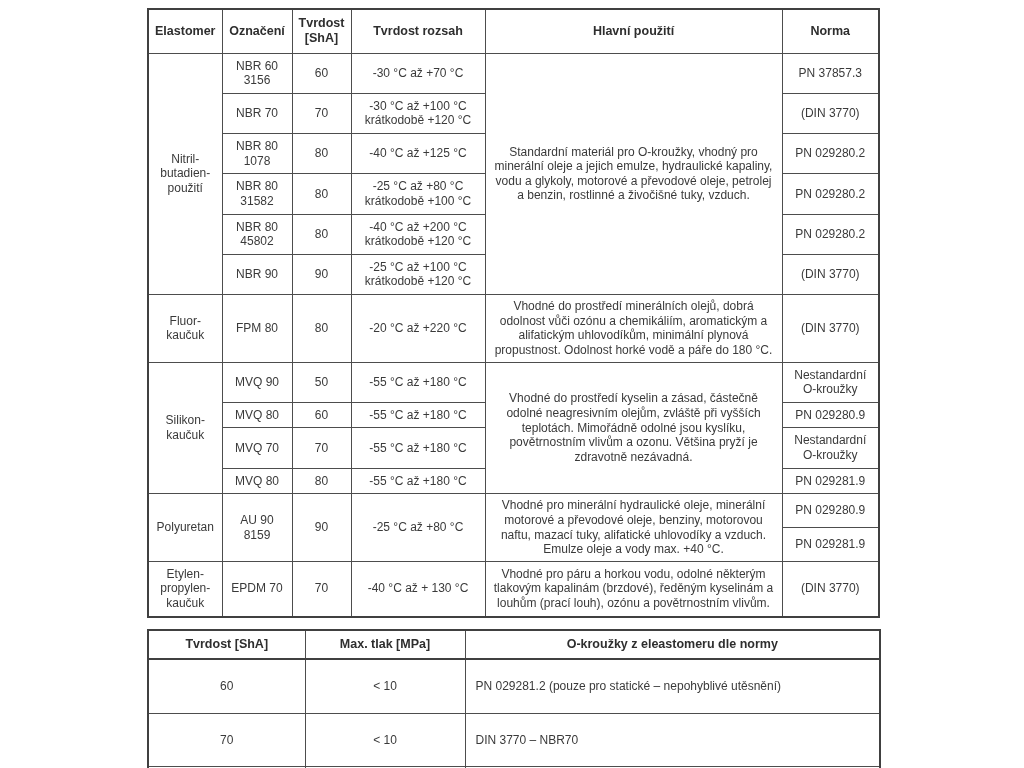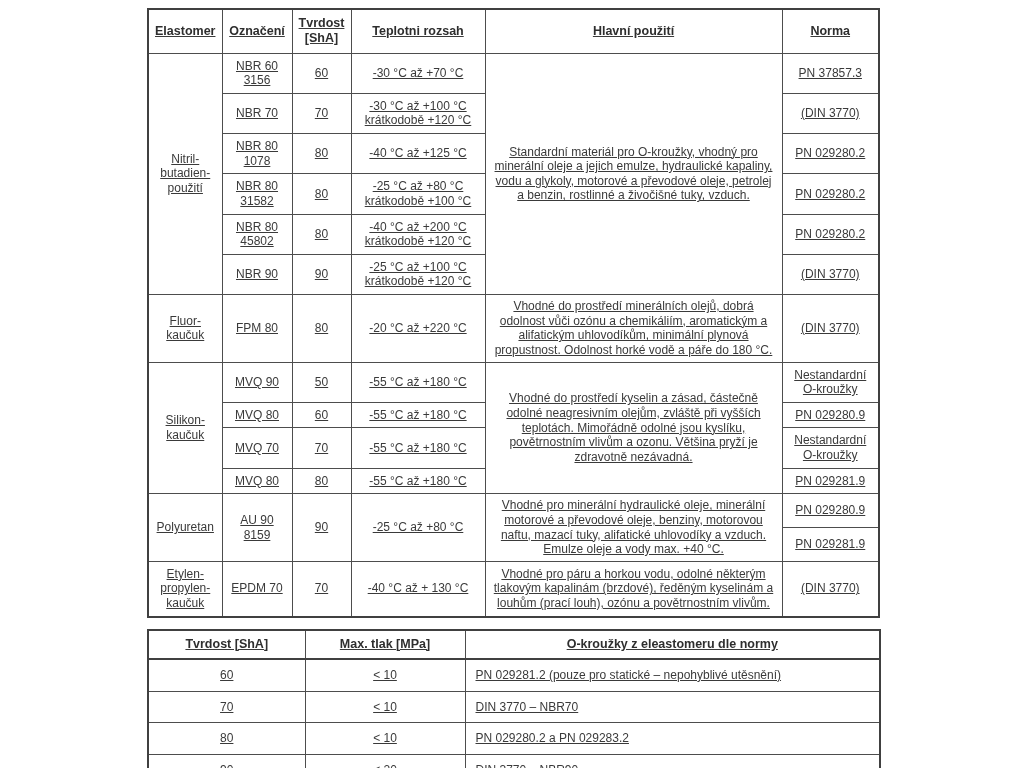--- a/index.html
+++ b/index.html
@@ -4,38 +4,38 @@
 <style>
   * { box-sizing: border-box; }
   html, body { margin: 0; padding: 0; }
   body {
     width: 1024px; height: 768px;
     background: #ffffff;
     font-family: "Liberation Sans", sans-serif;
     color: #3a3a3a;
     overflow: hidden;
   }
-  .page { position: relative; width: 1024px; height: 728px; padding-top: 8px; background:#fff;text-decoration:underline; }
+  .page { position: relative; width: 1024px; height: 728px; padding-top: 8px; background:#fff; }
   table { border-collapse: collapse; table-layout: fixed; background: #fff; }
   #t1 { margin-left: 147px; width: 731px; border: 2px solid #404040; }
   #t2 { margin-left: 147px; margin-top: 11px; width: 732px; border: 2px solid #404040; }
   th, td {
     border: 1px solid #4d4d4d;
     font-size: 12px;
     line-height: 1.22;
     text-align: center;
     vertical-align: middle;
     white-space: pre-line;
     padding: 5px 4px;
     overflow: hidden;
   }
   th { font-weight: bold; font-size: 12.5px; color: #2e2e2e; padding: 6px 4px; }
   #t1 td.c-usage { text-align: center; white-space: normal; padding: 4px 8px; }
   #t2 thead th { border-bottom: 2px solid #404040; }
-  #t2 td.c2-norma { text-align: left; white-space: normal; padding: 8px 10px; }
+  #t2 td.c2-norma { text-align: left; white-space: normal; padding: 19px 10px; }
   #t2 tbody td { padding: 5px 6px; }
   
   col.c1-elastomer { width: 74px; }
   col.c1-oznaceni  { width: 70px; }
   col.c1-tvrdost   { width: 59px; }
   col.c1-rozsah    { width: 134px; }
   col.c1-usage     { width: 297px; }
   col.c1-norma     { width: 97px; }
   
   col.c2-tvrdost { width: 157px; }
@@ -55,21 +55,21 @@
       <col class="c1-rozsah">
         <col class="c1-usage">
         <col class="c1-norma">
     </colgroup>
     <thead>
         <tr>
           <th>Elastomer</th>
           <th>Označení</th>
           <th>Tvrdost
 [ShA]</th>
-          <th>Teplotni rozsah</th>
+          <th>Tvrdost rozsah</th>
           <th>Hlavní použití</th>
           <th>Norma</th>
         </tr>
       </thead>
     <tbody>
         <tr>
           <td class="c-elastomer" rowspan="6">Nitril-
 butadien-
 použití</td>
           <td class="c-oznaceni" rowspan="1">NBR 60

